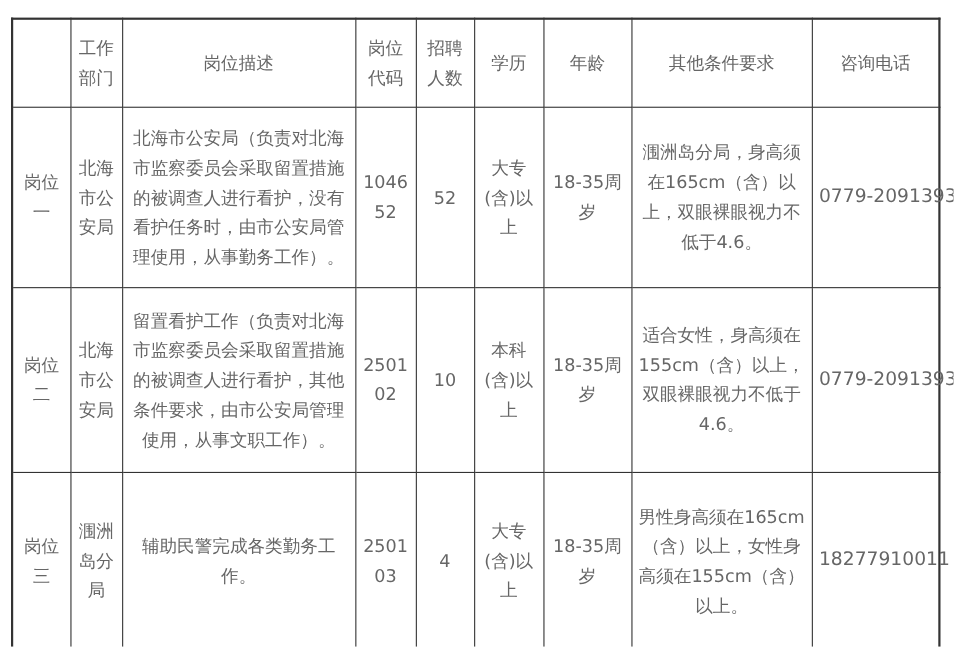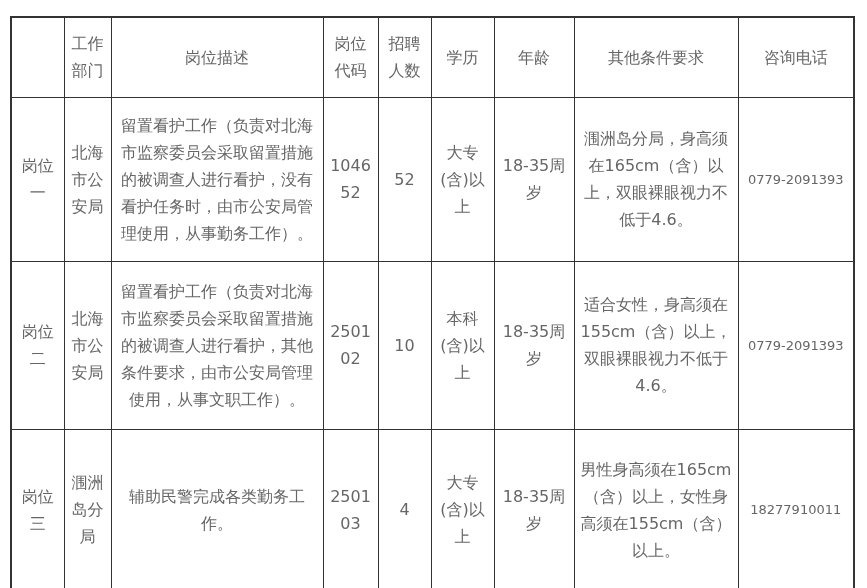--- a/index.html
+++ b/index.html
@@ -26,21 +26,21 @@
     background:#ffffff;
   }
   tr.header-row{height:80px;}
   tr.row-0{height:164px;}
   tr.row-1{height:168px;}
   tr.row-2{height:162px;}
   .valign-top{vertical-align:top;}
   .c-desc,.c-req{text-align:left;}
   .c-req{padding:2px 4px;}
   .c-code{word-break:break-all;padding:2px 8px;}
-  .c-phone{white-space:nowrap;font-size:13px;}
+  .c-phone{white-space:nowrap;font-size:17px;}
   .align-left{text-align:left;}
 </style>
 </head>
 <body>
 
 <div class="page">
   <table class="jobs">
     <colgroup>
       <col style="width:53px">
         <col style="width:47px">
@@ -61,21 +61,21 @@
         <th>招聘人数</th>
         <th>学历</th>
         <th>年龄</th>
         <th>其他条件要求</th>
         <th>咨询电话</th>
       </tr>
 
       <tr class="row-0">
         <td>岗位一</td>
         <td>北海市公安局</td>
-        <td class="c-desc">留置看护工作（负责对北海市监察委员会采取留置措施的被调查人进行看护，没有看护任务时，由市公安局管理使用，从事勤务工作）。</td>
+        <td class="c-desc">北海市公安局（负责对北海市监察委员会采取留置措施的被调查人进行看护，没有看护任务时，由市公安局管理使用，从事勤务工作）。</td>
         <td class="c-code">104652</td>
         <td>52</td>
         <td>大专(含)以上</td>
         <td>18-35周岁</td>
         <td class="c-req">涠洲岛分局，身高须在165cm（含）以上，双眼裸眼视力不低于4.6。</td>
         <td class="c-phone">0779-2091393</td>
       </tr>
 
       <tr class="row-1">
         <td>岗位二</td>

